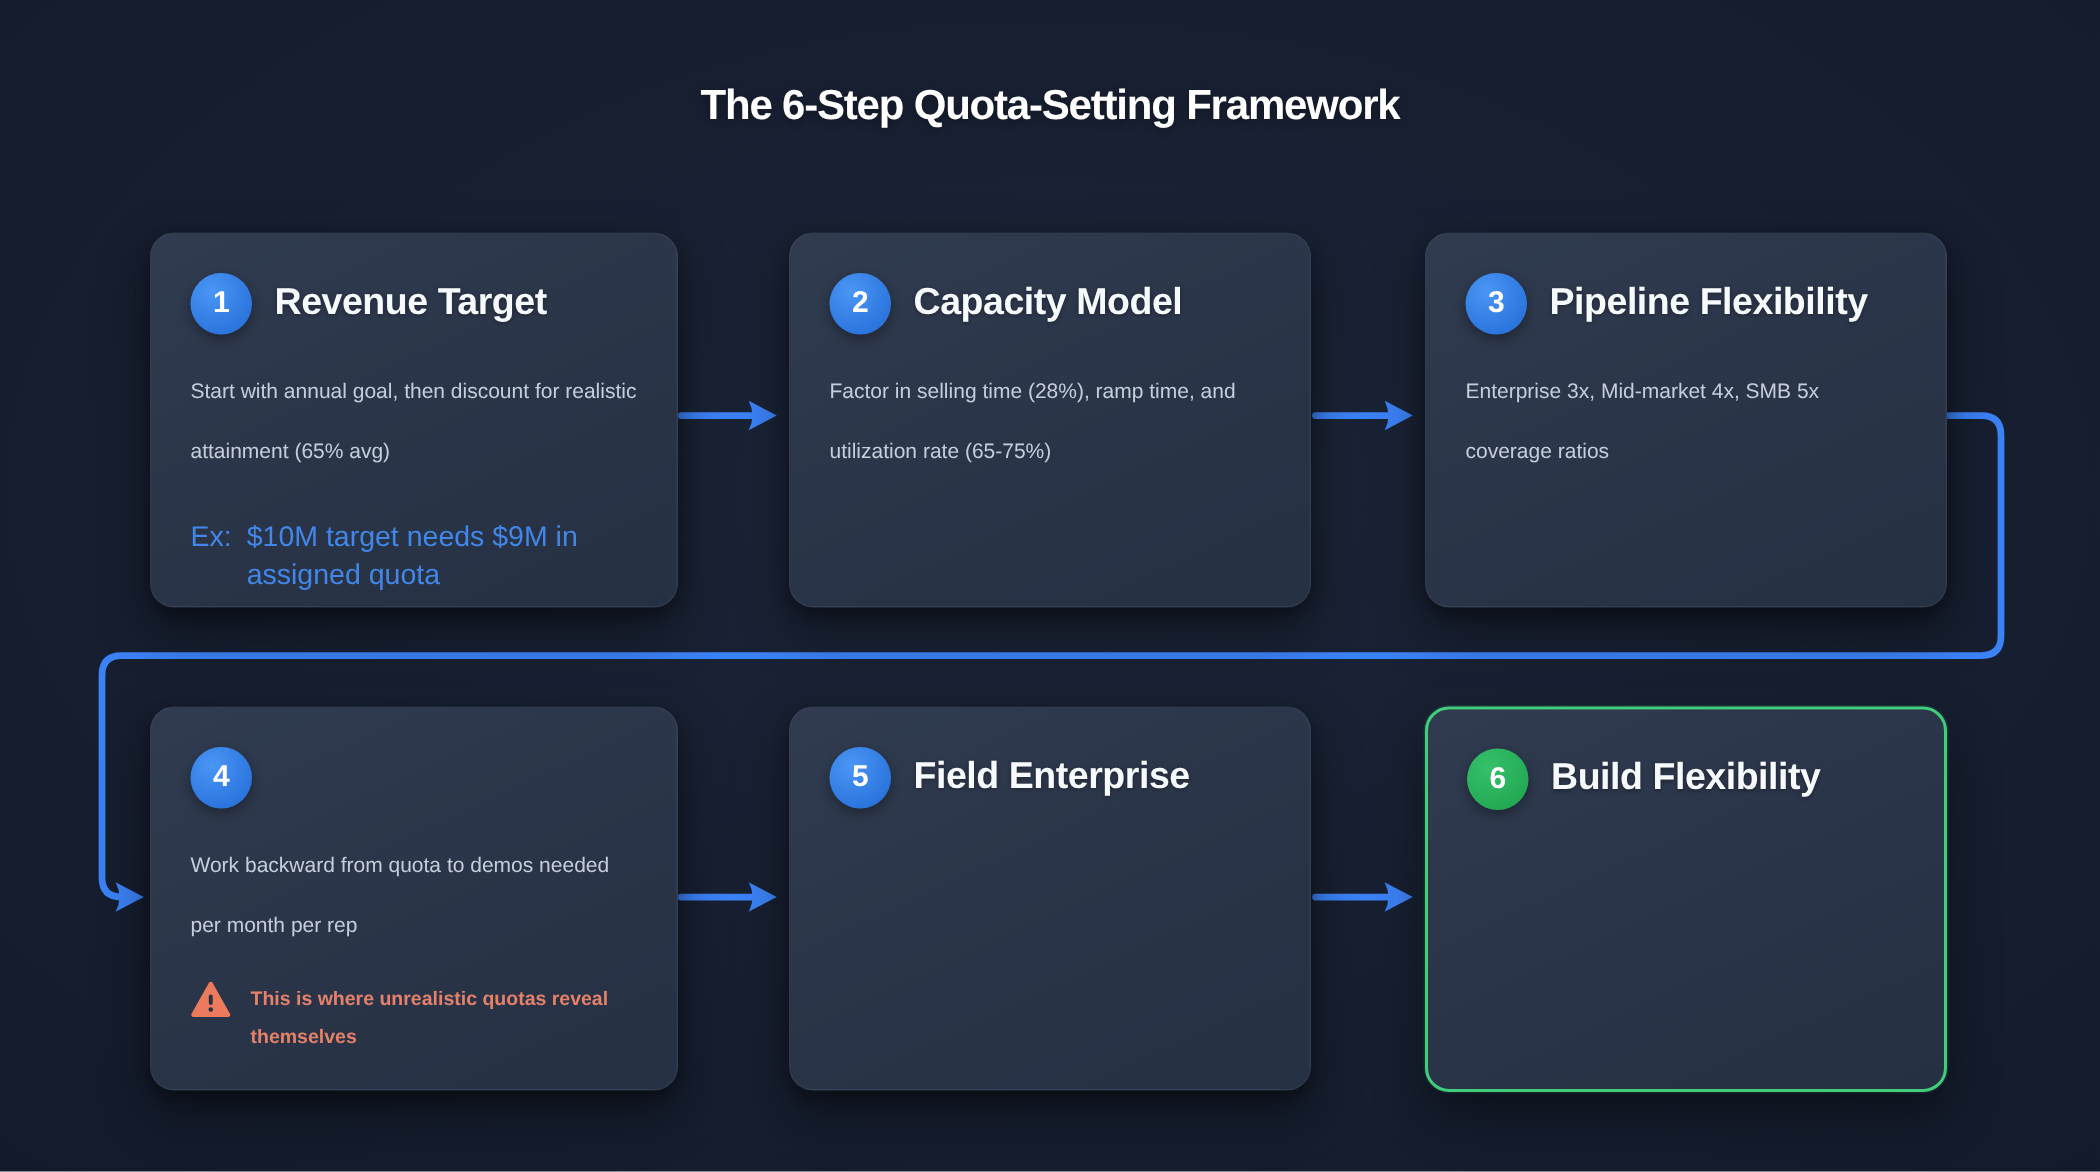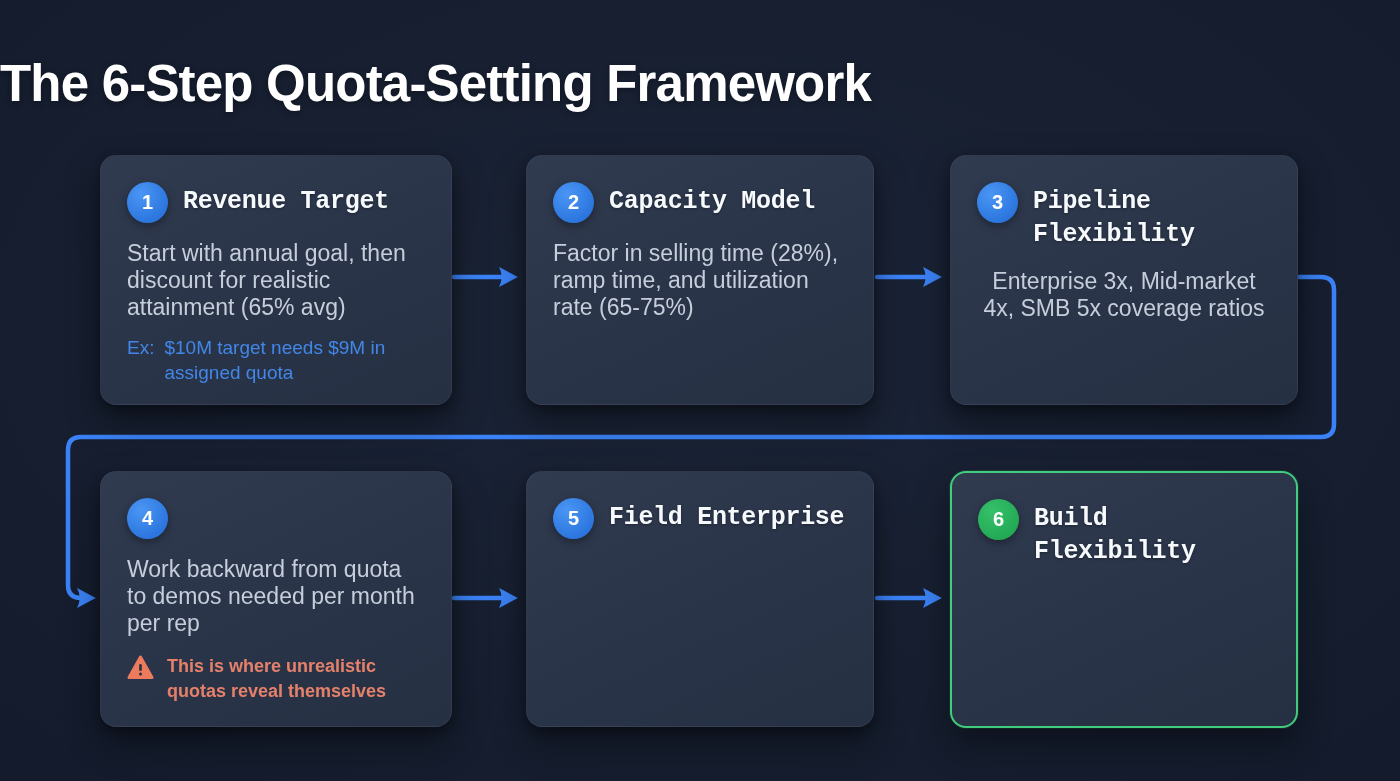--- a/index.html
+++ b/index.html
@@ -7,21 +7,22 @@
   body {
     font-family: "Liberation Sans", "DejaVu Sans", sans-serif;
     background: radial-gradient(115% 125% at 50% 42%, #1b2437 0%, #151d2e 48%, #0f1626 100%);
     position: relative;
     overflow: hidden;
     color: #f5f8fc;
   }
   .page-title {
     position: absolute;
     top: 54px; left: 0; right: 0;
-    font-size: 51px;
+    text-align: center;
+    font-size: 28px;
     font-weight: 700;
     letter-spacing: -0.8px;
     color: #ffffff;
     text-shadow: 0 2px 6px rgba(0,0,0,0.35);
   }
   .card {
     position: absolute;
     background: linear-gradient(155deg, #303b50 0%, #2a3448 55%, #253043 100%);
     border: 1px solid rgba(255,255,255,0.04);
     border-radius: 16px;
@@ -56,43 +57,42 @@
   }
   .badge.green { background: radial-gradient(circle at 35% 30%, #35c06a, #22a853 78%); }
   .card-title {
     font-size: 25px;
     font-weight: 700;
     line-height: 1.32;
     letter-spacing: -0.3px;
     color: #f7fafd;
     padding-top: 4px;
     text-shadow: 0 1px 3px rgba(0,0,0,0.35);
-    font-family: Liberation Mono, monospace;
   }
   .card-body {
-    font-size: 23px;
-    line-height: 27px;
+    font-size: 14px;
+    line-height: 40px;
     color: #c6cedb;
     max-width: 304px;
   }
   .example-note {
     display: flex;
     gap: 10px;
-    margin-top: 14px;
+    margin-top: 26px;
     font-size: 19px;
     line-height: 25px;
     font-weight: 500;
     color: #4287e8;
   }
   .example-note .ex-text { max-width: 238px; }
   .warning-note {
     display: flex;
     gap: 13px;
     margin-top: 17px;
-    font-size: 18px;
+    font-size: 13px;
     line-height: 25px;
     font-weight: 600;
     color: #e5816a;
   }
   .warning-note .warn-icon { flex: 0 0 auto; margin-top: 1px; }
   .warning-note .warn-text { max-width: 240px; }
   .connector-layer {
     position: absolute;
     inset: 0;
     width: 1400px;
@@ -136,21 +136,21 @@
     <div class="card-title">Capacity Model</div>
   </div>
   <div class="card-body">Factor in selling time (28%), ramp time, and utilization rate (65-75%)</div>
 </div>
 
 <div class="card" id="card-3">
   <div class="card-header">
     <div class="badge">3</div>
     <div class="card-title" style="max-width:238px;">Pipeline Flexibility</div>
   </div>
-  <div class="card-body" style="max-width:296px;text-align:center;">Enterprise 3x, Mid-market 4x, SMB 5x coverage ratios</div>
+  <div class="card-body" style="max-width:296px;">Enterprise 3x, Mid-market 4x, SMB 5x coverage ratios</div>
 </div>
 
 <div class="card" id="card-4">
   <div class="card-header">
     <div class="badge">4</div>
   </div>
   <div class="card-body">Work backward from quota to demos needed per month per rep</div>
   <div class="warning-note">
     <span class="warn-icon">
       <svg width="27" height="25" viewBox="0 0 27 25" xmlns="http://www.w3.org/2000/svg">

